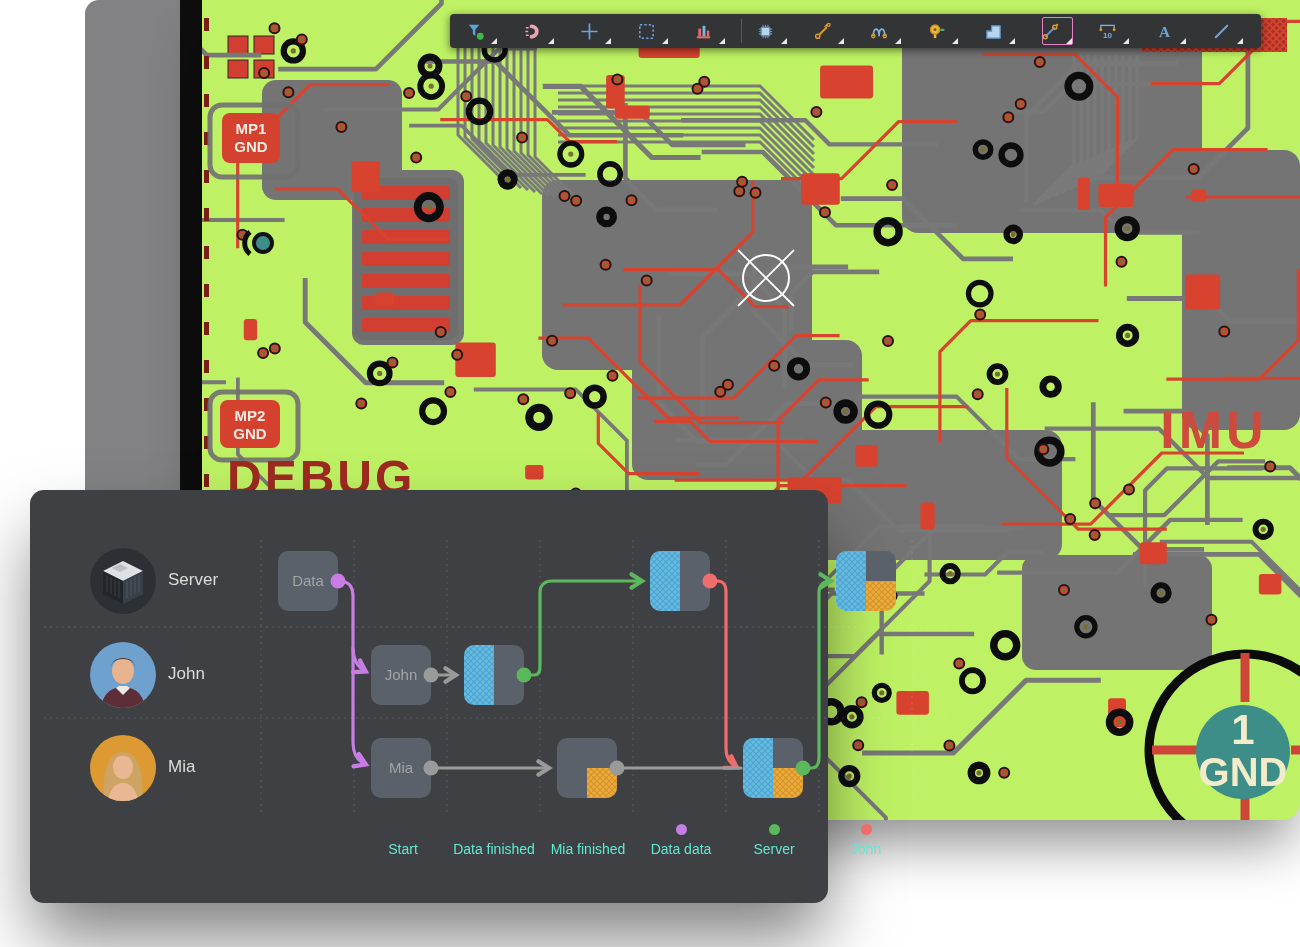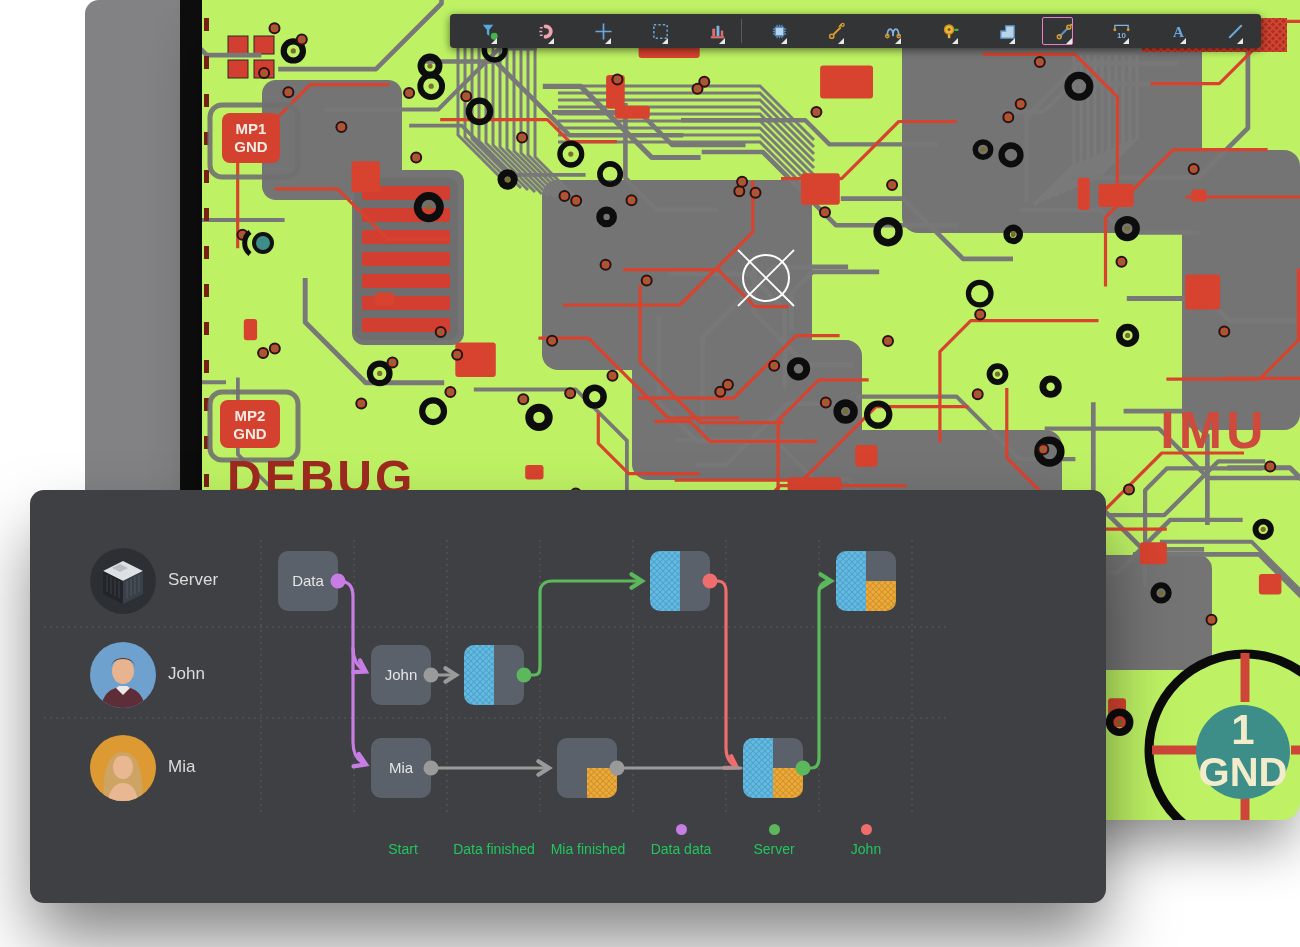--- a/index.html
+++ b/index.html
@@ -12,37 +12,37 @@
   
   .pcb{position:absolute;left:202px;top:0;width:1098px;height:820px;background:#bef264;
        border-radius:0 0 18px 0;overflow:hidden;box-shadow:0 30px 55px -8px rgba(0,0,0,.45);}
   .pcb svg{display:block;}
   .tg{fill:none;stroke:#7a7a7a;stroke-width:3;}
 
   
   .toolbar{position:absolute;left:450px;top:14px;height:34px;display:flex;align-items:center;
            padding:0 4px;background:#333436;border-radius:4px;box-shadow:0 2px 8px rgba(0,0,0,.55);z-index:20;}
   .tool{position:relative;width:33px;height:30px;border:none;background:transparent;padding:0;margin:12px;
-        display:flex;align-items:center;justify-content:flex-end;cursor:pointer;border-radius:3px;}
+        display:flex;align-items:center;justify-content:flex-start;cursor:pointer;border-radius:3px;}
   .tool::after{content:'';position:absolute;right:2px;bottom:2px;width:0;height:0;
         border-left:6px solid transparent;border-bottom:6px solid #e8e8e8;}
   .tool.selected{outline:1.5px solid #e87fc8;outline-offset:-2px;}
   .tsep{width:1px;height:24px;background:#5a5a5a;margin:0 2px;}
 
   
-  .collab{position:absolute;left:30px;top:490px;width:1076px;height:413px;background:#3e4043;
+  .collab{position:absolute;left:30px;top:490px;width:798px;height:413px;background:#3e4043;
           border-radius:14px;box-shadow:0 40px 70px -5px rgba(0,0,0,.5);z-index:30;}
   .collab svg{position:absolute;left:0;top:0;}
   .row-label{position:absolute;left:138px;font-size:17px;color:#dcdcdc;font-weight:500;}
   .avatar{position:absolute;width:66px;height:66px;}
   .node-label{position:absolute;width:60px;height:60px;line-height:60px;text-align:center;
-              font-size:15px;color:#e5e5e5;}
+              font-size:15px;color:#a3a3a3;}
   .legend-item{position:absolute;top:334px;width:120px;text-align:center;}
   .legend-dot{display:block;width:11px;height:11px;border-radius:50%;margin:0 auto 5px auto;}
-  .legend-label{font-size:14px;color:#22c55e;}
+  .legend-label{font-size:14px;color:#5eead4;}
 </style>
 </head>
 <body>
 
 <div class="stage">
 
   <div class="left-strip"></div>
   <div class="dark-strip"></div>
 
   <div class="pcb">

